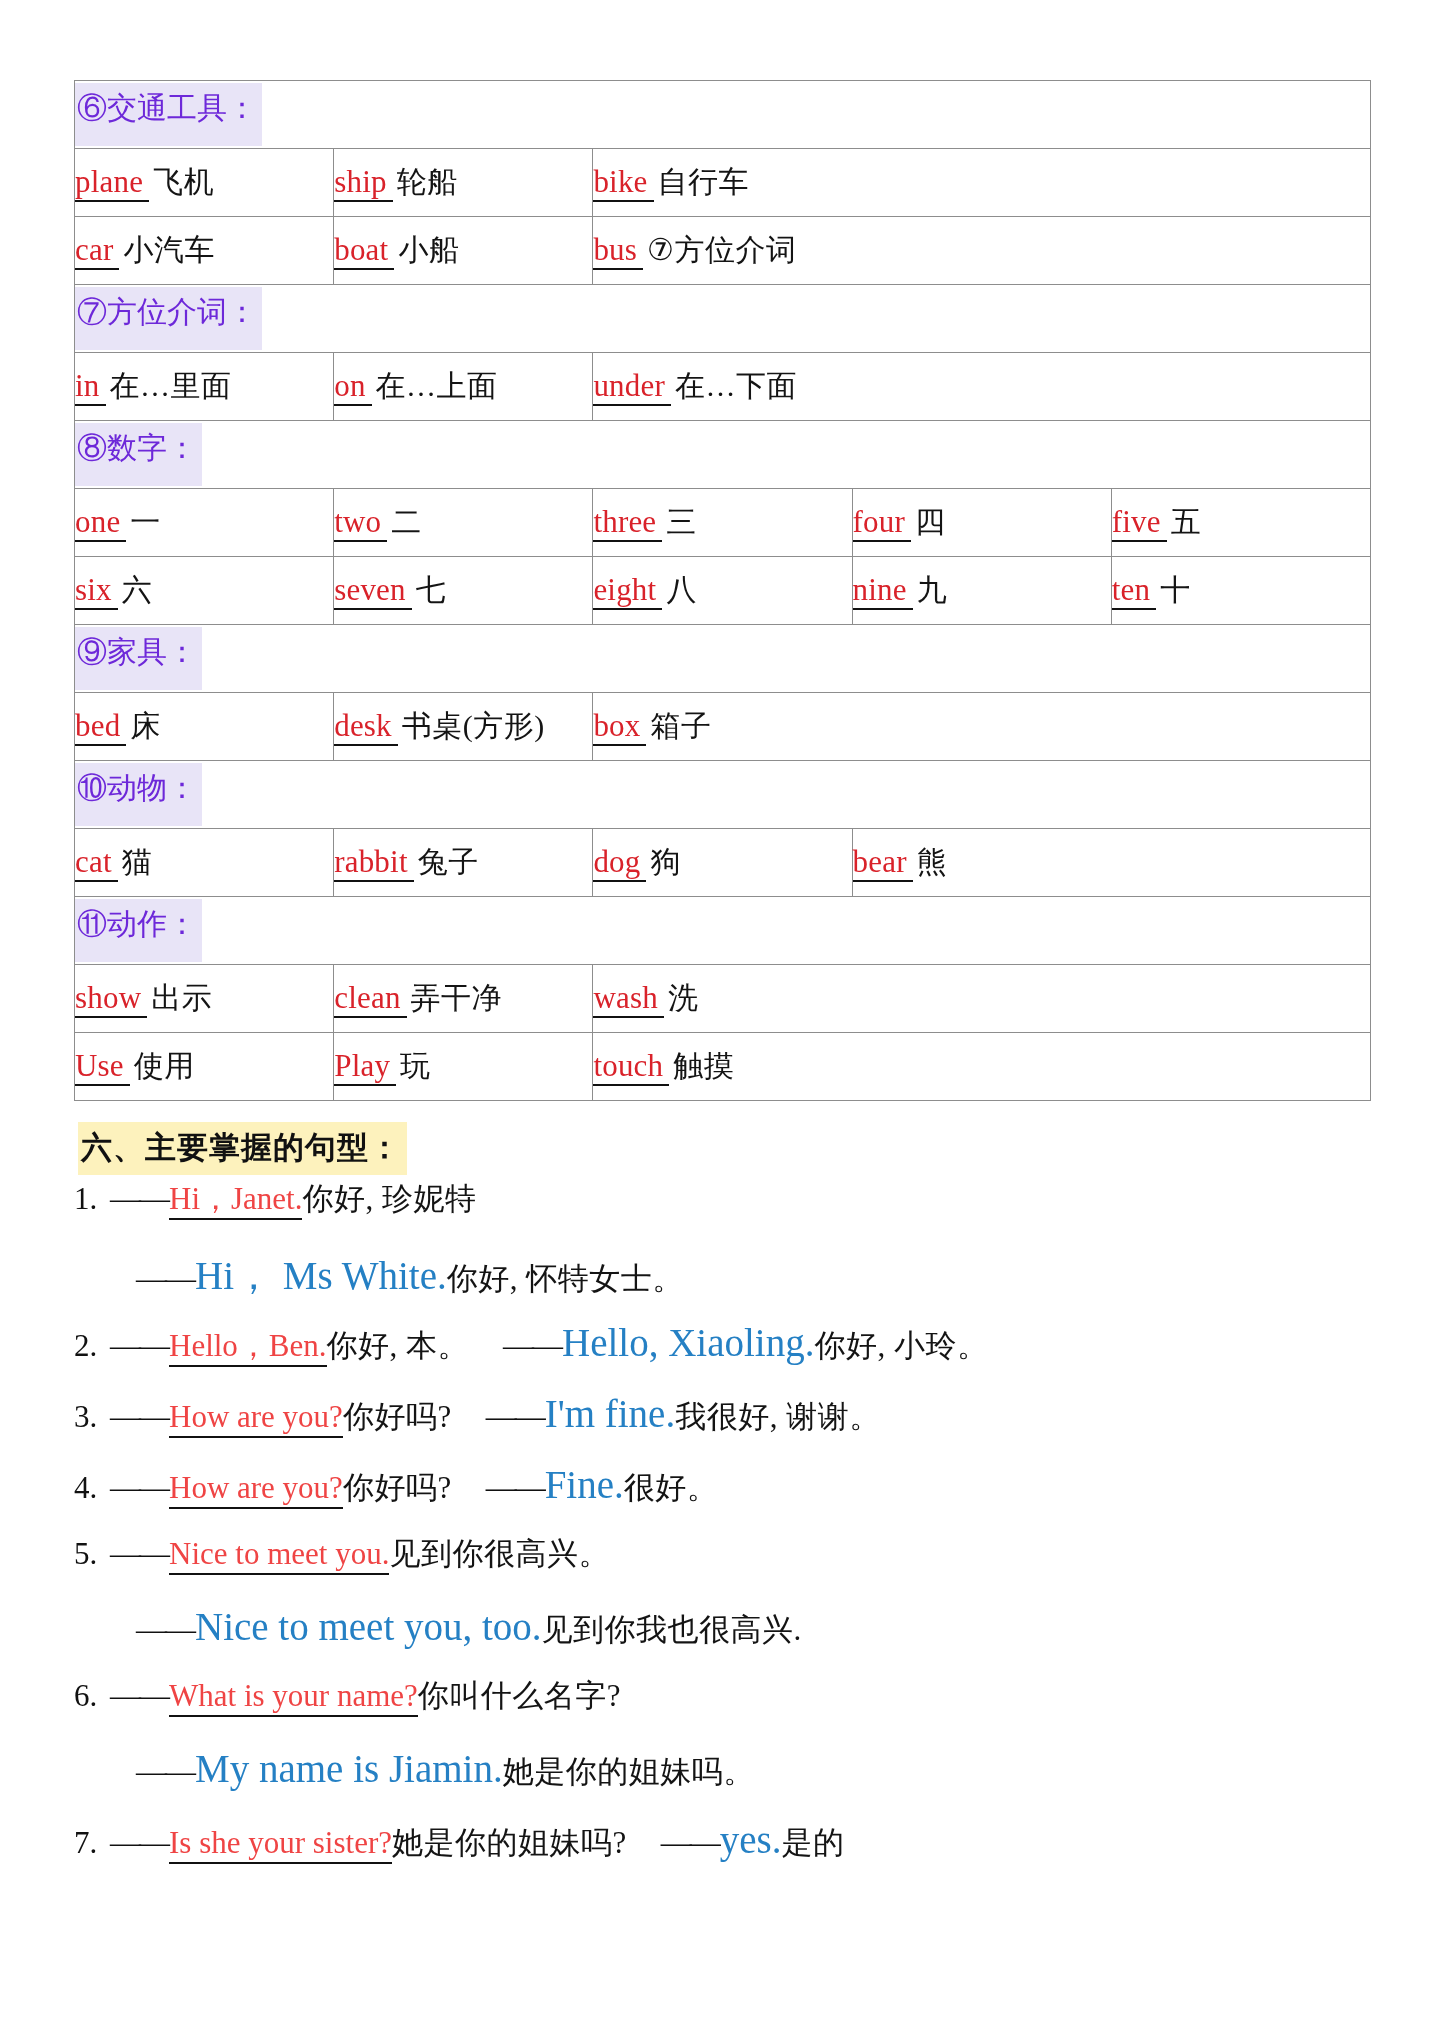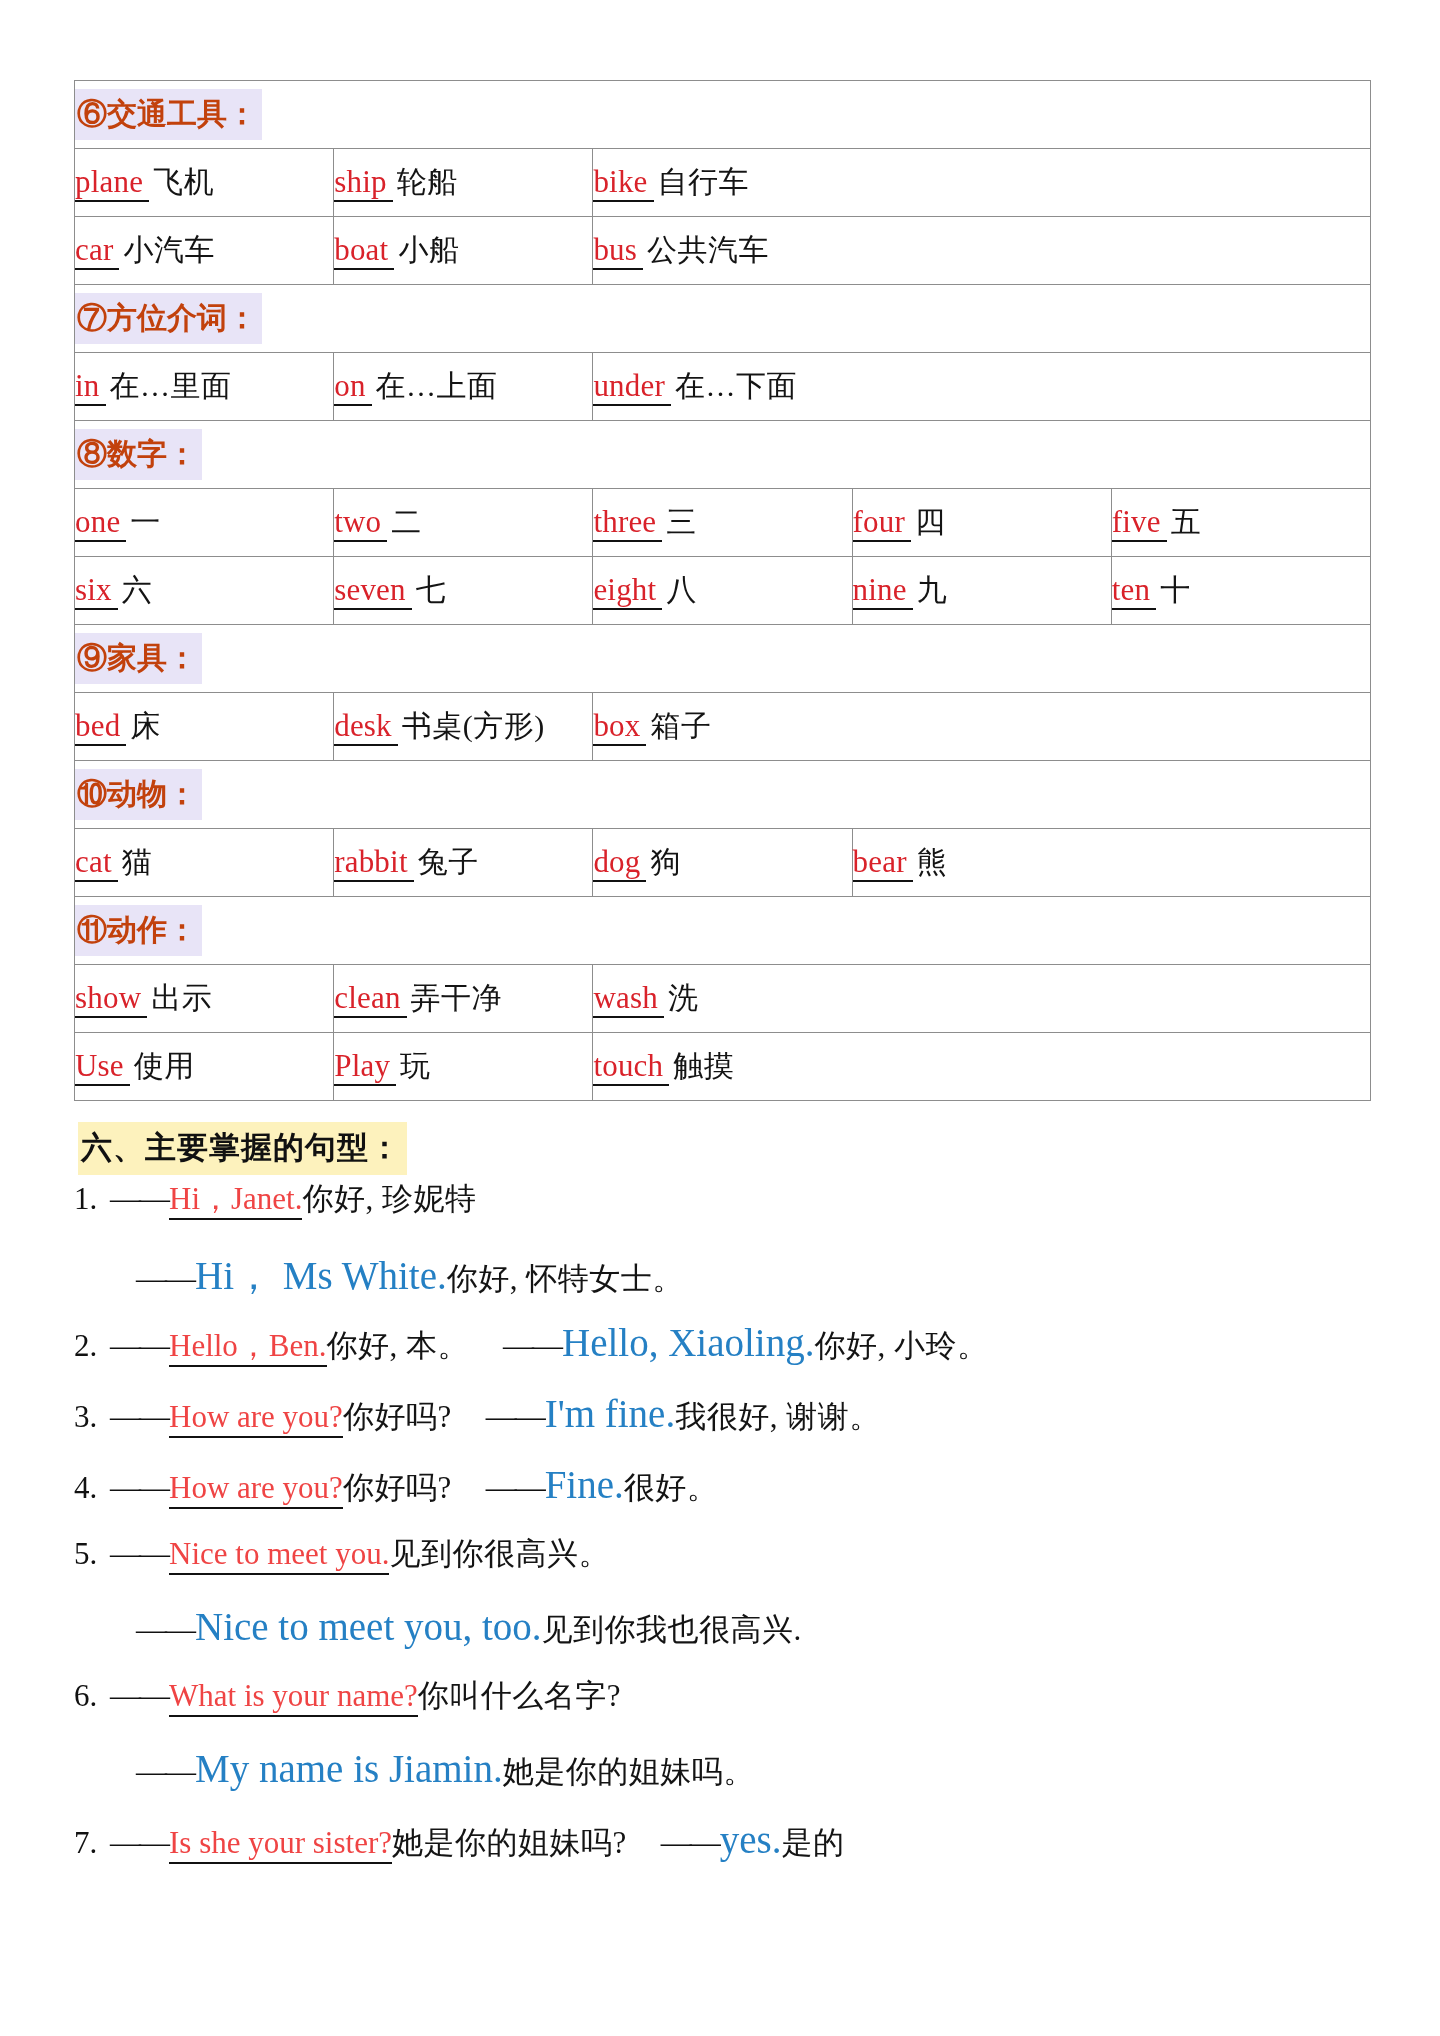--- a/index.html
+++ b/index.html
@@ -40,24 +40,24 @@
   }
 
   .cat-cell {
     padding-left: 11px;
   }
   .cat-label {
     display: inline-block;
     background: #e8e4f7;
     font-family: "Liberation Serif", "DejaVu Serif", serif;
     font-size: 30px;
-    font-weight: 700;
-    color: #c2410c;
+    font-weight: 400;
+    color: #6d28d9;
     line-height: 1.48;
-    padding: 3px 5px 4px 2px;
+    padding: 3px 5px 16px 2px;
     white-space: nowrap;
   }
 
   .word-cell {
     padding-left: 11px;
     white-space: nowrap;
   }
   .en {
     color: #d9222a;
     font-size: 31px;
@@ -157,21 +157,21 @@
           <td class="cat-cell" colspan="5"><span class="cat-label">⑥交通工具：</span></td>
         </tr>
         <tr>
           <td class="word-cell" colspan="1" style="width: 26%;"><span class="en">plane</span><span class="zh">飞机</span></td>
           <td class="word-cell" colspan="1" style="width: 26%;"><span class="en">ship</span><span class="zh">轮船</span></td>
           <td class="word-cell" colspan="3" style="width: 48%;"><span class="en">bike</span><span class="zh">自行车</span></td>
         </tr>
         <tr>
           <td class="word-cell" colspan="1" style="width: 26%;"><span class="en">car</span><span class="zh">小汽车</span></td>
           <td class="word-cell" colspan="1" style="width: 26%;"><span class="en">boat</span><span class="zh">小船</span></td>
-          <td class="word-cell" colspan="3" style="width: 48%;"><span class="en">bus</span><span class="zh">公共汽车</span></td>
+          <td class="word-cell" colspan="3" style="width: 48%;"><span class="en">bus</span><span class="zh">⑦方位介词</span></td>
         </tr>
         <tr>
           <td class="cat-cell" colspan="5"><span class="cat-label">⑦方位介词：</span></td>
         </tr>
         <tr>
           <td class="word-cell" colspan="1" style="width: 26%;"><span class="en">in</span><span class="zh">在…里面</span></td>
           <td class="word-cell" colspan="1" style="width: 26%;"><span class="en">on</span><span class="zh">在…上面</span></td>
           <td class="word-cell" colspan="3" style="width: 48%;"><span class="en">under</span><span class="zh">在…下面</span></td>
         </tr>
         <tr>

